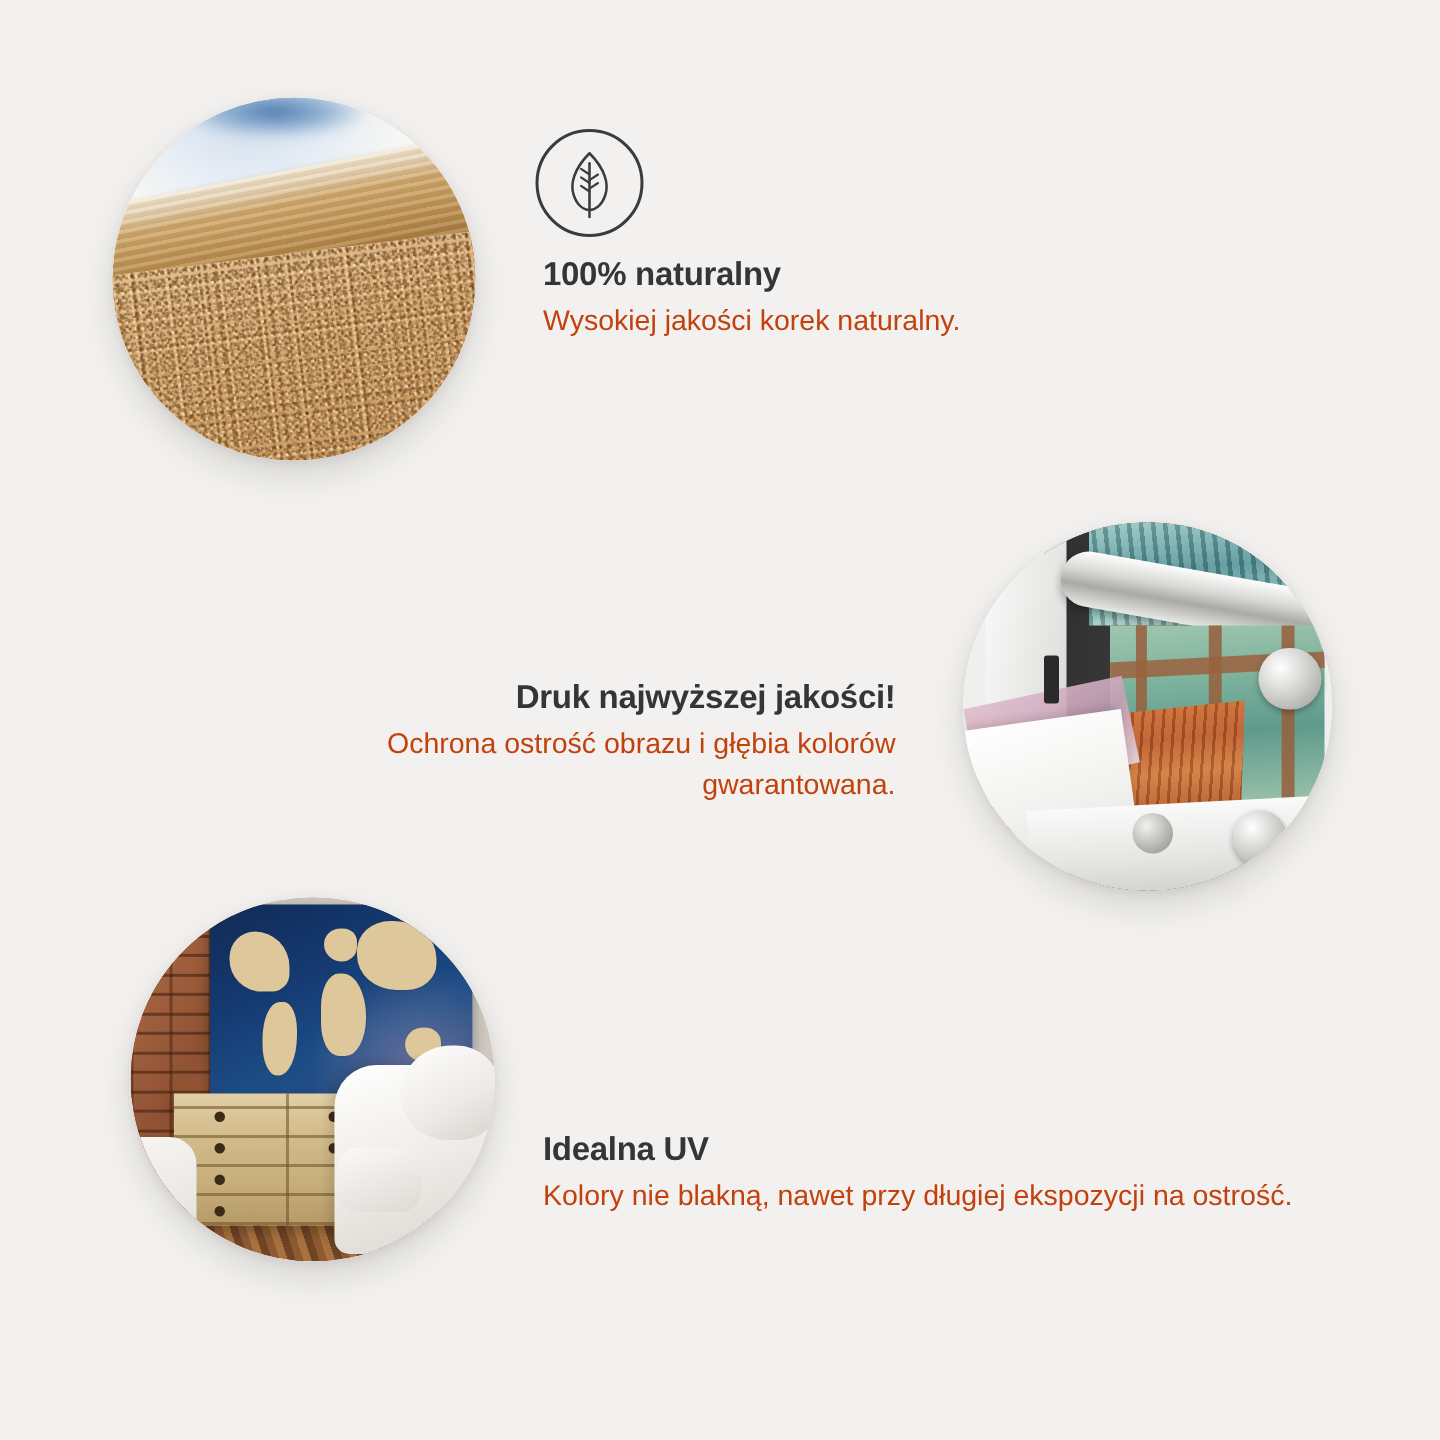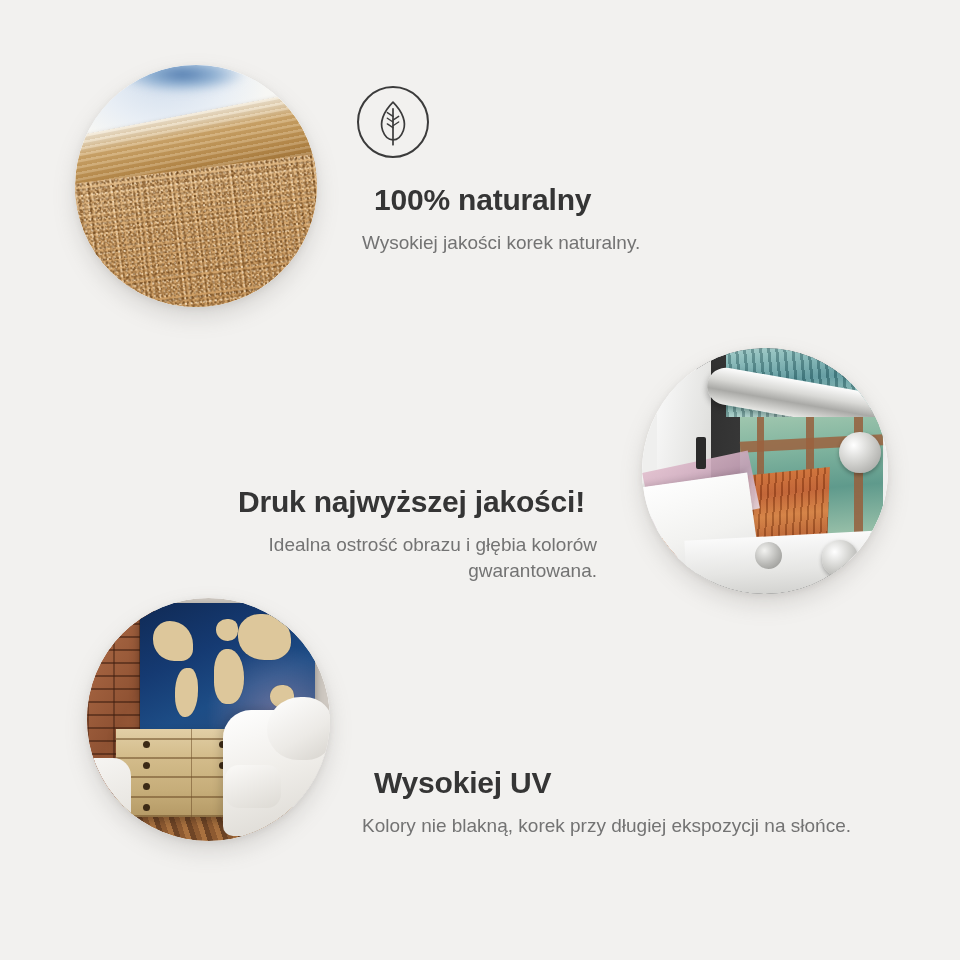--- a/index.html
+++ b/index.html
@@ -252,40 +252,40 @@
   .icon-badge {
     position: absolute;
     width: 72px; height: 72px;
     border-radius: 50%;
     border: 2px solid #3b3b3b;
     box-sizing: border-box;
   }
   .icon-badge svg { display:block; width:100%; height:100%; }
 
   .f-title {
-    font-size: 30px;
+    font-size: 22px;
     font-weight: bold;
     color: #353535;
     letter-spacing: -0.2px;
-    margin: 12px;
+    margin: 0;
     line-height: 1.2;
   }
   .f-desc {
     font-size: 19px;
-    color: #737373;
+    color: #c2410c;
     margin: 6px 0 0 0;
     line-height: 1.38;
   }
 
   
   #feature-natural { left: 362px; top: 170px; width: 420px; text-align: left; }
   #badge-leaf { left: 357px; top: 86px; }
 
   
-  #feature-print { left: 197px; top: 472px; width: 400px; text-align: right; }
+  #feature-print { left: 197px; top: 452px; width: 400px; text-align: right; }
   #badge-fullhd { left: 523px; top: 378px; }
 
   
   #feature-uv { left: 362px; top: 753px; width: 500px; text-align: left; }
   #badge-uv { left: 359px; top: 684px; }
 </style>
 </head>
 <body>
 
 <div class="stage">
@@ -356,21 +356,21 @@
       <line x1="36" y1="40" x2="42" y2="36" stroke="#3b3b3b" stroke-width="1.5" stroke-linecap="round"></line>
     </svg>
   </div>
   <div class="feature" id="feature-natural">
     <p class="f-title">100% naturalny</p>
     <p class="f-desc">Wysokiej jakości korek naturalny.</p>
   </div>
 
   <div class="feature" id="feature-print">
     <p class="f-title">Druk najwyższej jakości!</p>
-    <p class="f-desc">Idealna ostrość obrazu i głębia kolorów gwarantowana.</p>
+    <p class="f-desc">Ochrona ostrość obrazu i głębia kolorów gwarantowana.</p>
   </div>
 
   <div class="feature" id="feature-uv">
-    <p class="f-title">Wysokiej UV</p>
-    <p class="f-desc">Kolory nie blakną, korek przy długiej ekspozycji na słońce.</p>
+    <p class="f-title">Idealna UV</p>
+    <p class="f-desc">Kolory nie blakną, nawet przy długiej ekspozycji na ostrość.</p>
   </div>
 
 </div>
 
 </body></html>

